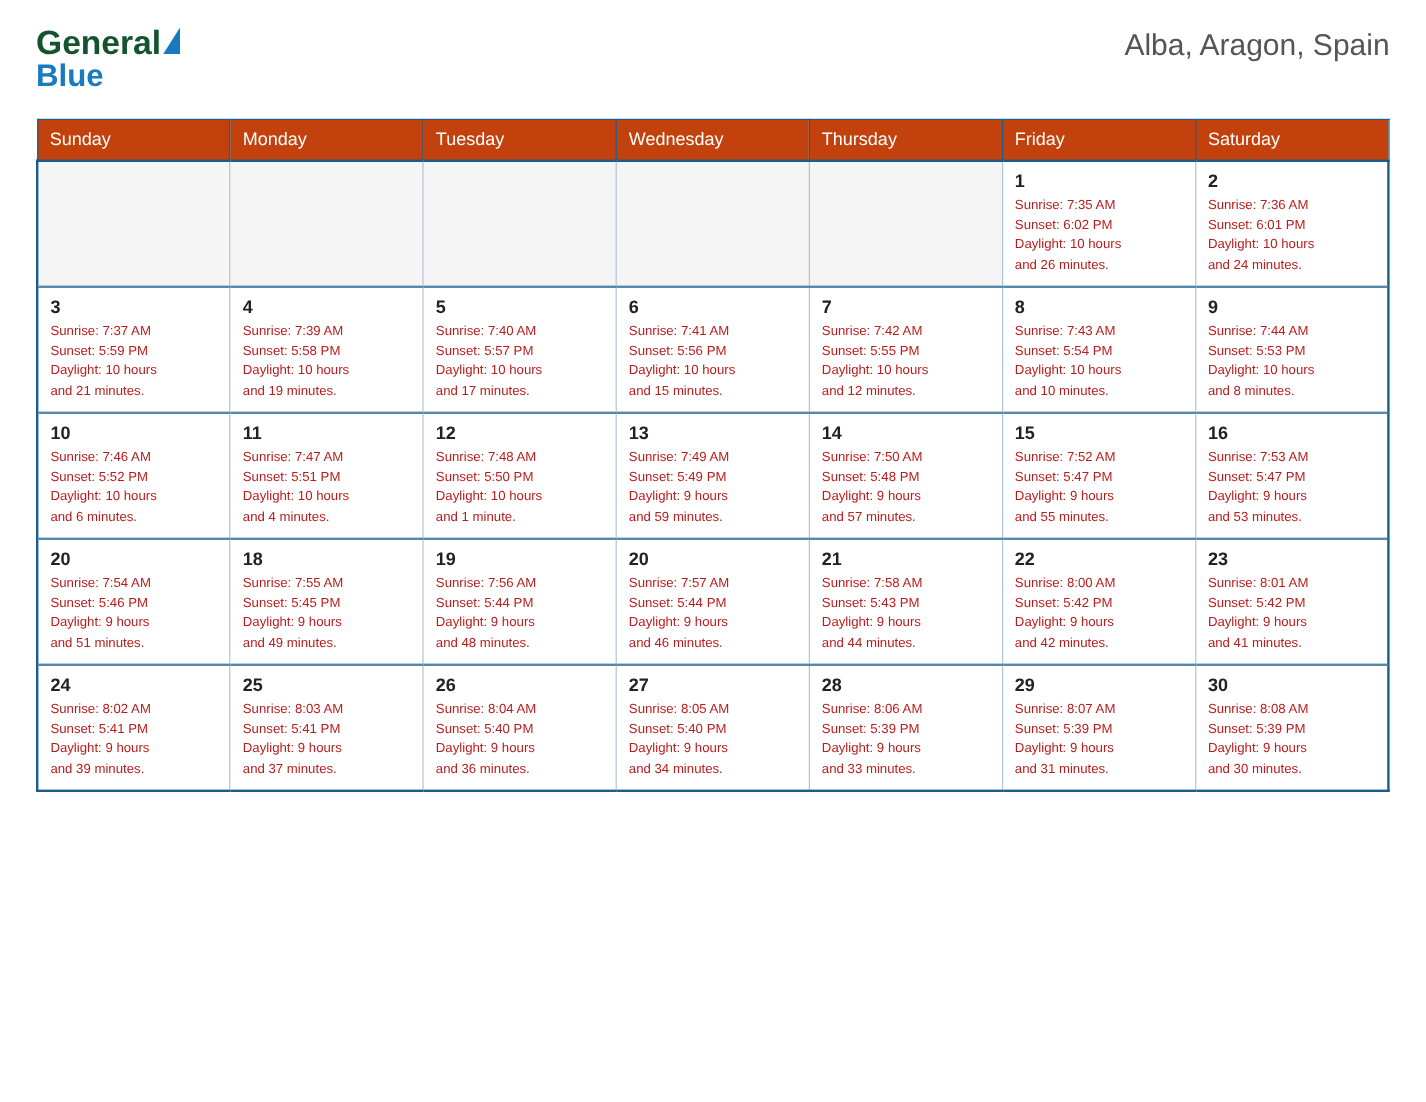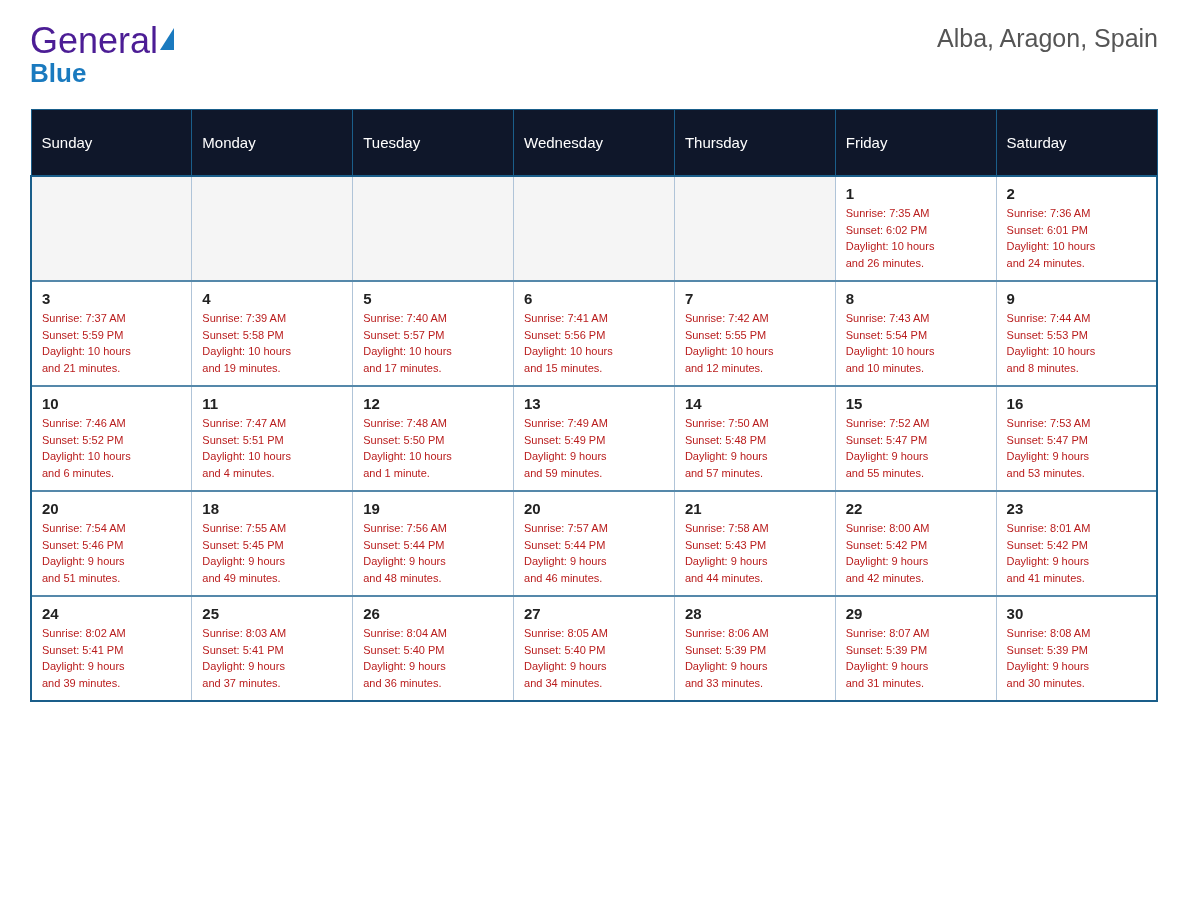--- a/index.html
+++ b/index.html
@@ -54,25 +54,25 @@
       font-size: 25px;
       color: #555;
       margin-top: 4px;
     }
     table {
       width: 100%;
       border-collapse: collapse;
       table-layout: fixed;
     }
     th {
-      background-color: #0f172a;
+      background-color: #c2410c;
       color: #fff;
       font-size: 15px;
       font-weight: normal;
-      padding: 24px 10px;
+      padding: 8px 10px;
       text-align: left;
       border: 1px solid #1a5e8a;
     }
     td {
       vertical-align: top;
       padding: 8px 10px;
       border: 1px solid #b0c4d8;
       font-size: 13px;
       color: #333;
       height: 105px;
@@ -108,21 +108,21 @@
     tbody tr td {
       border-top: 2px solid #5588aa;
     }
   </style>
 </head>
 <body>
 
 <div class="header">
   <div class="logo-wrapper">
     <div class="logo-row1">
-      <span style="font-size:36px;font-weight:normal;color:#4c1d95;">General</span>
+      <span style="font-size:28px;font-weight:bold;color:#14532d;">General</span>
       <span class="logo-triangle"></span>
     </div>
     <div class="logo-row2">Blue</div>
   </div>
   <div class="title-block">
     <div class="calendar-subtitle">Alba, Aragon, Spain</div>
   </div>
 </div>
 
 <table>

